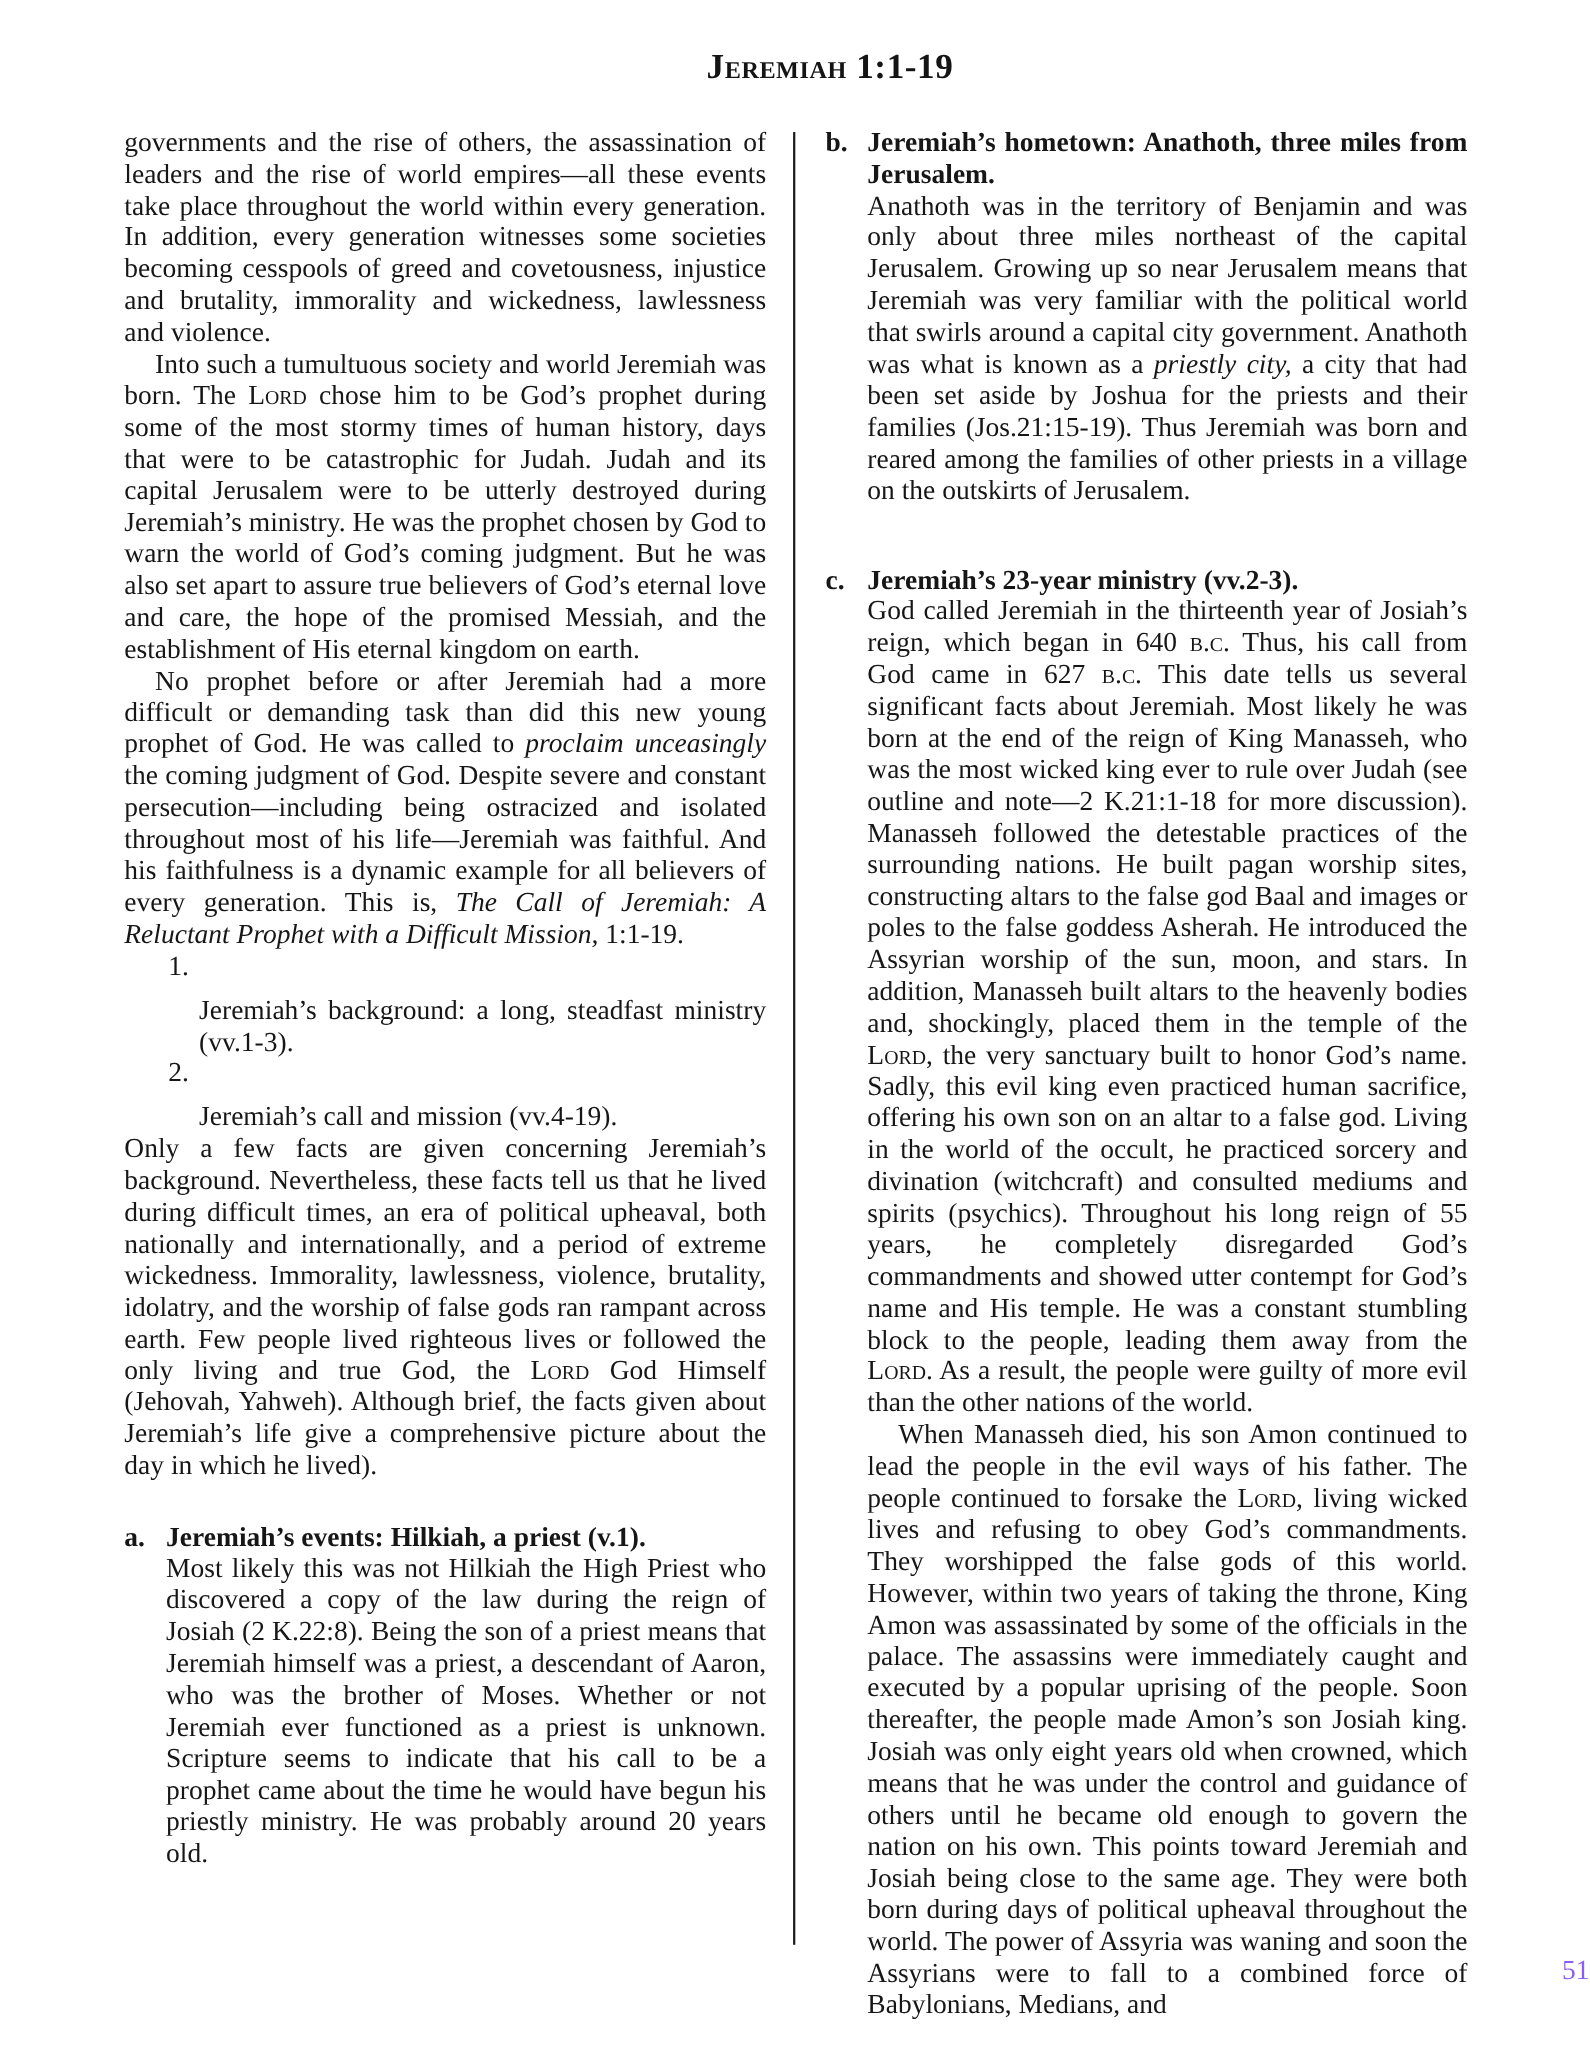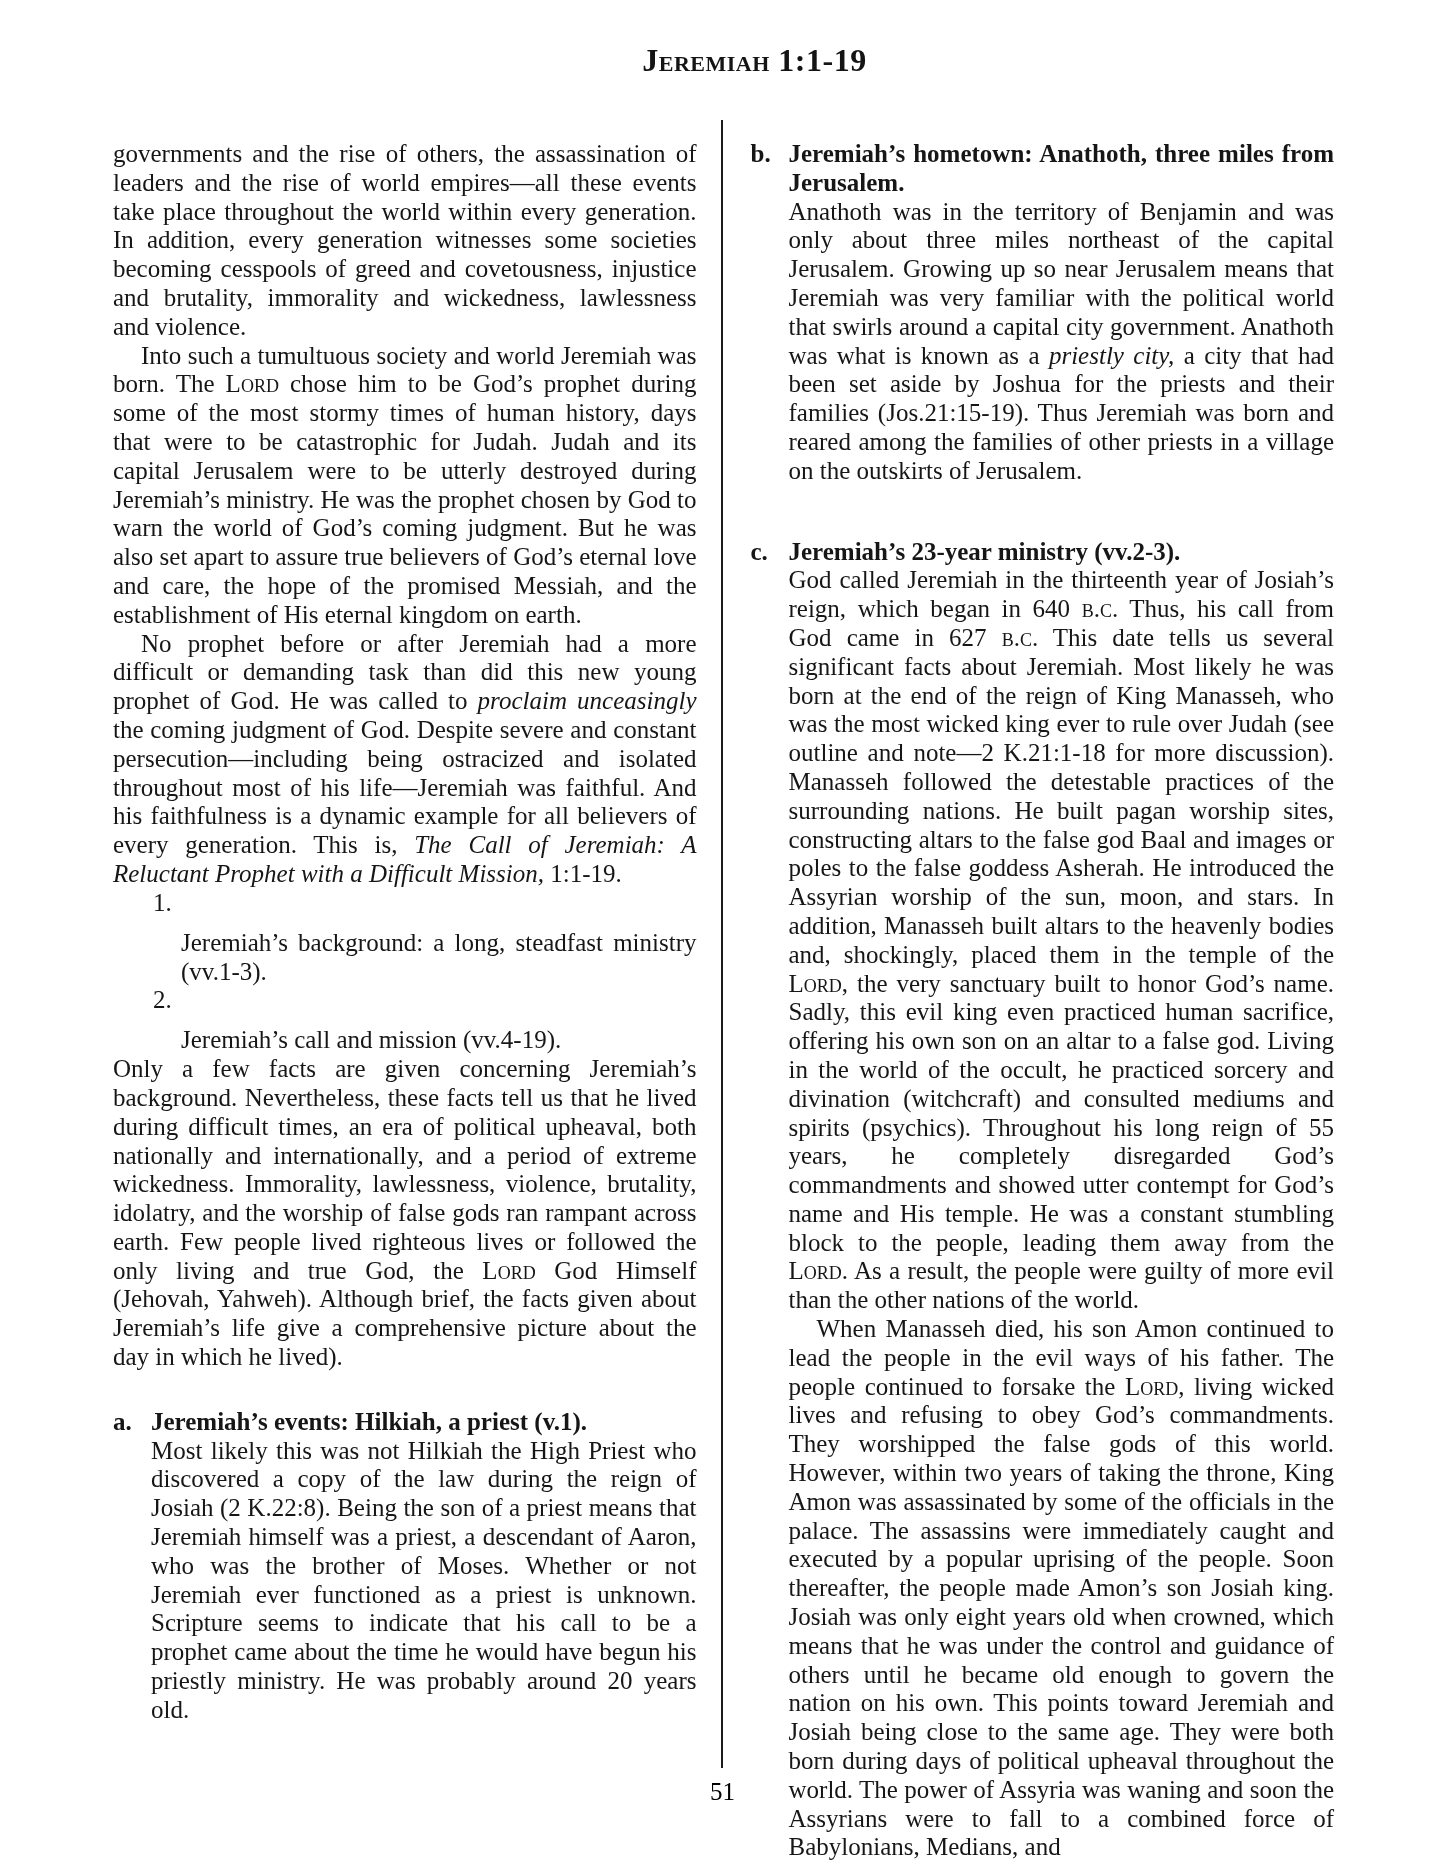--- a/index.html
+++ b/index.html
@@ -24,21 +24,21 @@
     font-variant: small-caps;
     font-weight: 700;
     font-size: 32px;
     letter-spacing: 0.5px;
     color: #141414;
     padding-left: 32px;
   }
   .columns {
     position: absolute;
     left: 113px;
-    top: 140px;
+    top: 116px;
     width: 1221px;
     display: flex;
     column-gap: 54px;
   }
   .col {
     width: 589px;
     font-size: 25px;
     line-height: 28.8px;
     text-align: justify;
     hyphens: auto;
@@ -77,23 +77,23 @@
     vertical-align: baseline;
   }
   .b { font-weight: 700; }
   .i { font-style: italic; }
   .sc { font-variant: small-caps; }
   .page-number {
     position: absolute;
     top: 1778px;
     left: 0;
     width: 100%;
-    text-align: center;
+    text-align: right;
     font-size: 25px;
-    color: #000000;
+    color: #8b5cf6;
   }
 </style>
 </head>
 <body>
 
 <div class="page-header">Jeremiah 1:1-19</div>
 
 <div class="divider"></div>
 
 <div class="columns">

